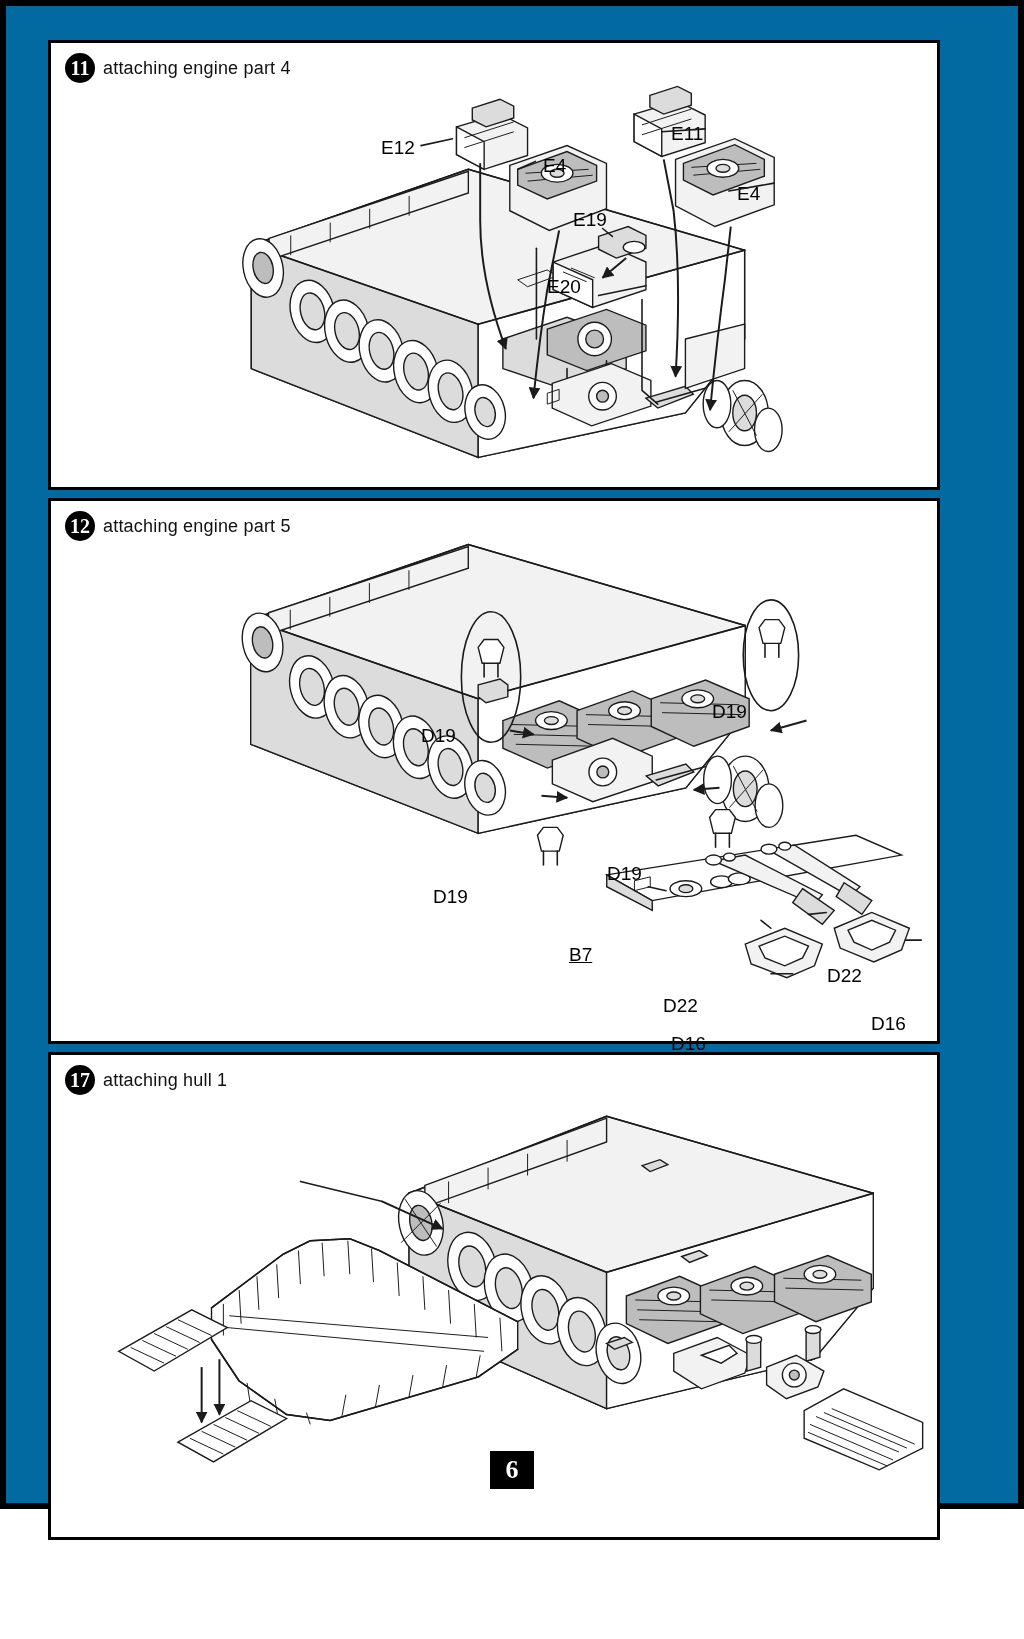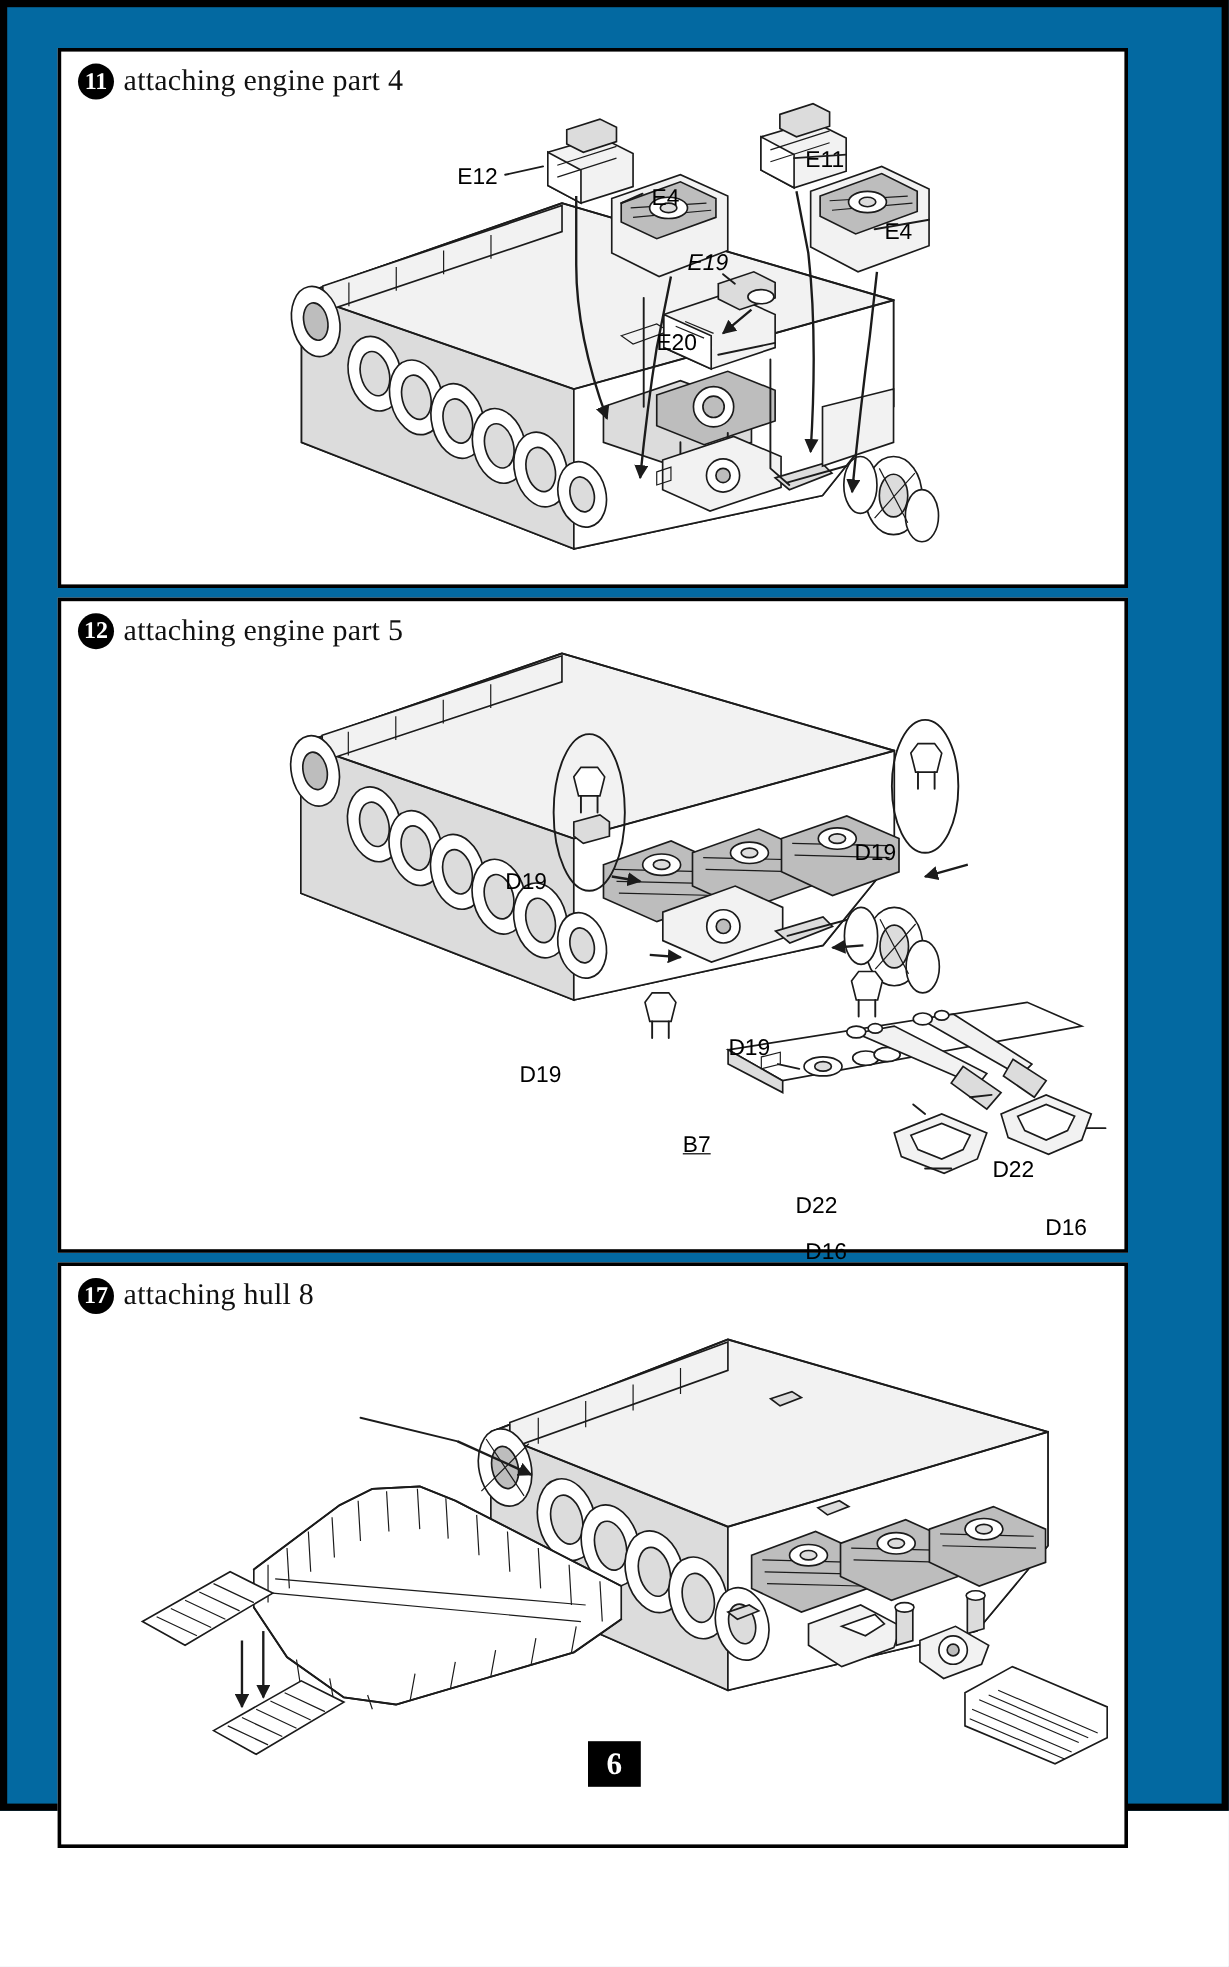--- a/index.html
+++ b/index.html
@@ -59,24 +59,23 @@
     color: #fff;
     font-size: 20px;
     font-weight: bold;
     display: flex;
     align-items: center;
     justify-content: center;
     line-height: 1;
     font-family: "Liberation Serif", serif;
   }
   .step-title {
-    font-size: 25px;
+    font-size: 18px;
     color: #111;
     letter-spacing: 0.2px;
-    font-family: Liberation Serif, serif;
   }
   .art {
     position: absolute;
     left: 0; top: 0;
     width: 100%; height: 100%;
     pointer-events: none;
   }
   .label {
     position: absolute;
     font-size: 19px;
@@ -225,21 +224,21 @@
         <path class="arrow" d="M686 186 L680 240 Q672 300 665 372"></path>
         <path class="arrow" d="M580 218 L556 238"></path>
         <path class="ln" d="M489 208 L489 300"></path>
         <path class="ln" d="M596 260 L596 352 L612 366"></path>
       </svg>
 
       <div class="label" style="left:330px; top:94px;">E12</div>
       <div class="label" style="left:492px; top:112px;">E4</div>
       <div class="label" style="left:620px; top:80px;">E11</div>
       <div class="label" style="left:686px; top:140px;">E4</div>
-      <div class="label" style="left:522px; top:166px;font-style:italic;">E19</div>
+      <div class="label" style="left:522px; top:166px;">E19</div>
       <div class="label" style="left:496px; top:233px;">E20</div>
 
       <svg class="art" viewBox="0 0 892 450">
         <path class="ln" d="M372 104 L404 97"></path>
         <path class="ln" d="M488 120 L470 128"></path>
         <path class="ln" d="M616 90 L660 87"></path>
         <path class="ln" d="M684 150 L730 142"></path>
         <path class="ln" d="M556 188 L566 196"></path>
         <path class="ln" d="M552 256 L600 246"></path>
       </svg>
@@ -367,21 +366,21 @@
       <div class="label" style="left:518px; top:443px;text-decoration:underline;">B7</div>
       <div class="label" style="left:776px; top:464px;">D22</div>
       <div class="label" style="left:612px; top:494px;">D22</div>
       <div class="label" style="left:620px; top:532px;">D16</div>
       <div class="label" style="left:820px; top:512px;">D16</div>
     </div>
 
     <div class="step-box" id="step-13">
       <div class="step-header">
         <div class="step-num">17</div>
-        <div class="step-title">attaching hull 8</div>
+        <div class="step-title">attaching hull 1</div>
       </div>
 
       <svg class="art" viewBox="0 0 892 488">
 
         <g>
           <path class="fil-l" d="M360 140 L560 62 L830 140 L830 236 L770 308 L560 358 L360 270 Z"></path>
           <path class="fil-m" d="M360 140 L360 270 L560 358 L560 220 Z"></path>
           <path class="fil-w" d="M560 220 L560 358 L770 308 L830 236 L830 140 Z"></path>
           <path class="ln" d="M360 140 L560 62 L830 140"></path>
           <path class="ln" d="M560 220 L830 140 M560 220 L360 140"></path>

